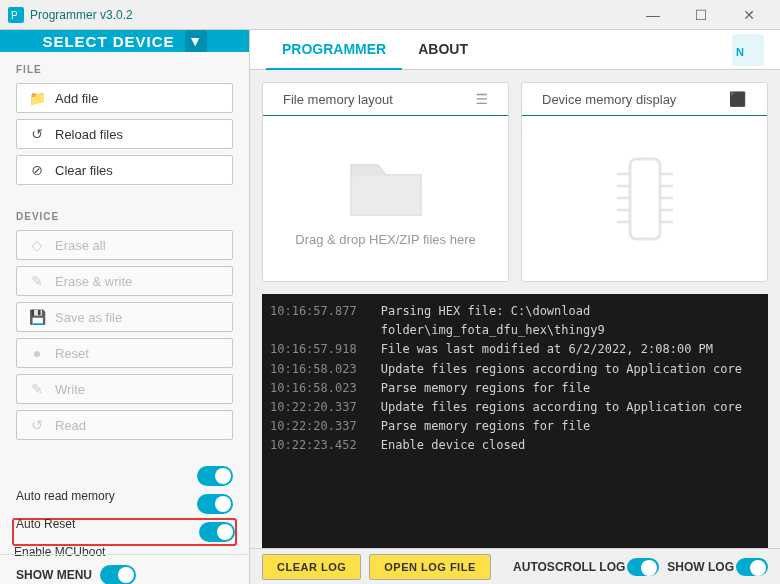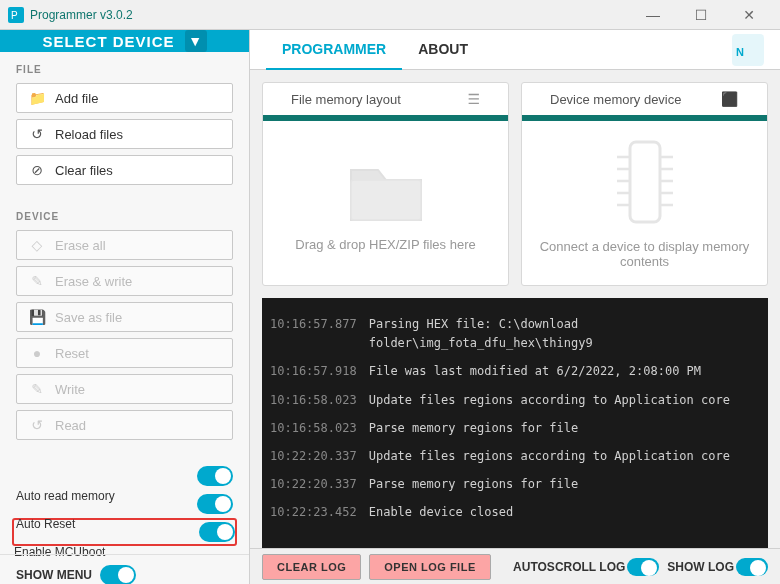--- a/index.html
+++ b/index.html
@@ -240,22 +240,22 @@
       border: 1px solid #d8d8d8;
       border-radius: 3px;
       min-height: 200px;
       display: flex;
       flex-direction: column;
     }
     .memory-panel-header {
       display: flex;
       align-items: center;
       justify-content: space-between;
-      padding: 8px 28px;
-      border-bottom: 6px solid #0f766e;
+      padding: 8px 20px;
+      border-bottom: 1px solid #0f766e;
       font-size: 13px;
       color: #555;
     }
     .memory-panel-header-icon {
       color: #999;
       font-size: 14px;
     }
     .memory-panel-body {
       flex: 1;
       display: flex;
@@ -287,23 +287,22 @@
       background: #1a1a1a;
       margin: 0 12px 0 12px;
       overflow-y: auto;
       padding: 8px;
       font-size: 12px;
       color: #d0d0d0;
       font-family: 'Consolas', monospace;
     }
     .log-line {
       display: flex;
-      gap: 12px;
+      gap: 24px;
       line-height: 1.6;
-      margin-top: 9px;
     }
     .log-time {
       color: #888;
       flex-shrink: 0;
     }
     .log-msg {
       color: #d0d0d0;
     }
 
     
@@ -314,21 +313,21 @@
       display: flex;
       align-items: center;
       padding: 0 12px;
       gap: 8px;
       flex-shrink: 0;
     }
     .bottom-btn {
       padding: 0 14px;
       height: 26px;
       border: 1px solid #aaa;
-      background: #fca5a5;
+      background: #fde047;
       cursor: pointer;
       font-size: 11px;
       font-weight: 600;
       letter-spacing: 0.5px;
       color: #333;
       border-radius: 2px;
     }
     .bottom-spacer { flex: 1; }
     .bottom-toggle-group {
       display: flex;
@@ -459,41 +458,40 @@
           <svg class="folder-icon-svg" viewBox="0 0 80 70">
             <path d="M5,15 L5,65 L75,65 L75,25 L40,25 L32,15 Z" fill="#aaa" stroke="#999" stroke-width="2"></path>
             <rect x="5" y="25" width="70" height="40" rx="3" fill="#c0c0c0" stroke="#aaa" stroke-width="1.5"></rect>
           </svg>
           <span class="panel-hint">Drag &amp; drop HEX/ZIP files here</span>
         </div>
       </div>
 
       <div class="memory-panel">
         <div class="memory-panel-header">
-          <span>Device memory device</span>
+          <span>Device memory display</span>
           <span class="memory-panel-header-icon">⬛</span>
         </div>
         <div class="memory-panel-body">
 
           <svg class="device-icon-svg" viewBox="0 0 60 90">
             <rect x="15" y="5" width="30" height="80" rx="6" fill="none" stroke="#aaa" stroke-width="3"></rect>
 
             <line x1="15" y1="20" x2="2" y2="20" stroke="#aaa" stroke-width="2.5"></line>
             <line x1="15" y1="32" x2="2" y2="32" stroke="#aaa" stroke-width="2.5"></line>
             <line x1="15" y1="44" x2="2" y2="44" stroke="#aaa" stroke-width="2.5"></line>
             <line x1="15" y1="56" x2="2" y2="56" stroke="#aaa" stroke-width="2.5"></line>
             <line x1="15" y1="68" x2="2" y2="68" stroke="#aaa" stroke-width="2.5"></line>
 
             <line x1="45" y1="20" x2="58" y2="20" stroke="#aaa" stroke-width="2.5"></line>
             <line x1="45" y1="32" x2="58" y2="32" stroke="#aaa" stroke-width="2.5"></line>
             <line x1="45" y1="44" x2="58" y2="44" stroke="#aaa" stroke-width="2.5"></line>
             <line x1="45" y1="56" x2="58" y2="56" stroke="#aaa" stroke-width="2.5"></line>
             <line x1="45" y1="68" x2="58" y2="68" stroke="#aaa" stroke-width="2.5"></line>
           </svg>
-          <span class="panel-hint">Connect a device to display memory contents</span>
         </div>
       </div>
 
     </div>
 
     <div class="log-area" id="log-area">
     <div class="log-line">
           <span class="log-time">10:16:57.877</span>
           <span class="log-msg">Parsing HEX file: C:\download folder\img_fota_dfu_hex\thingy9</span>
         </div>

